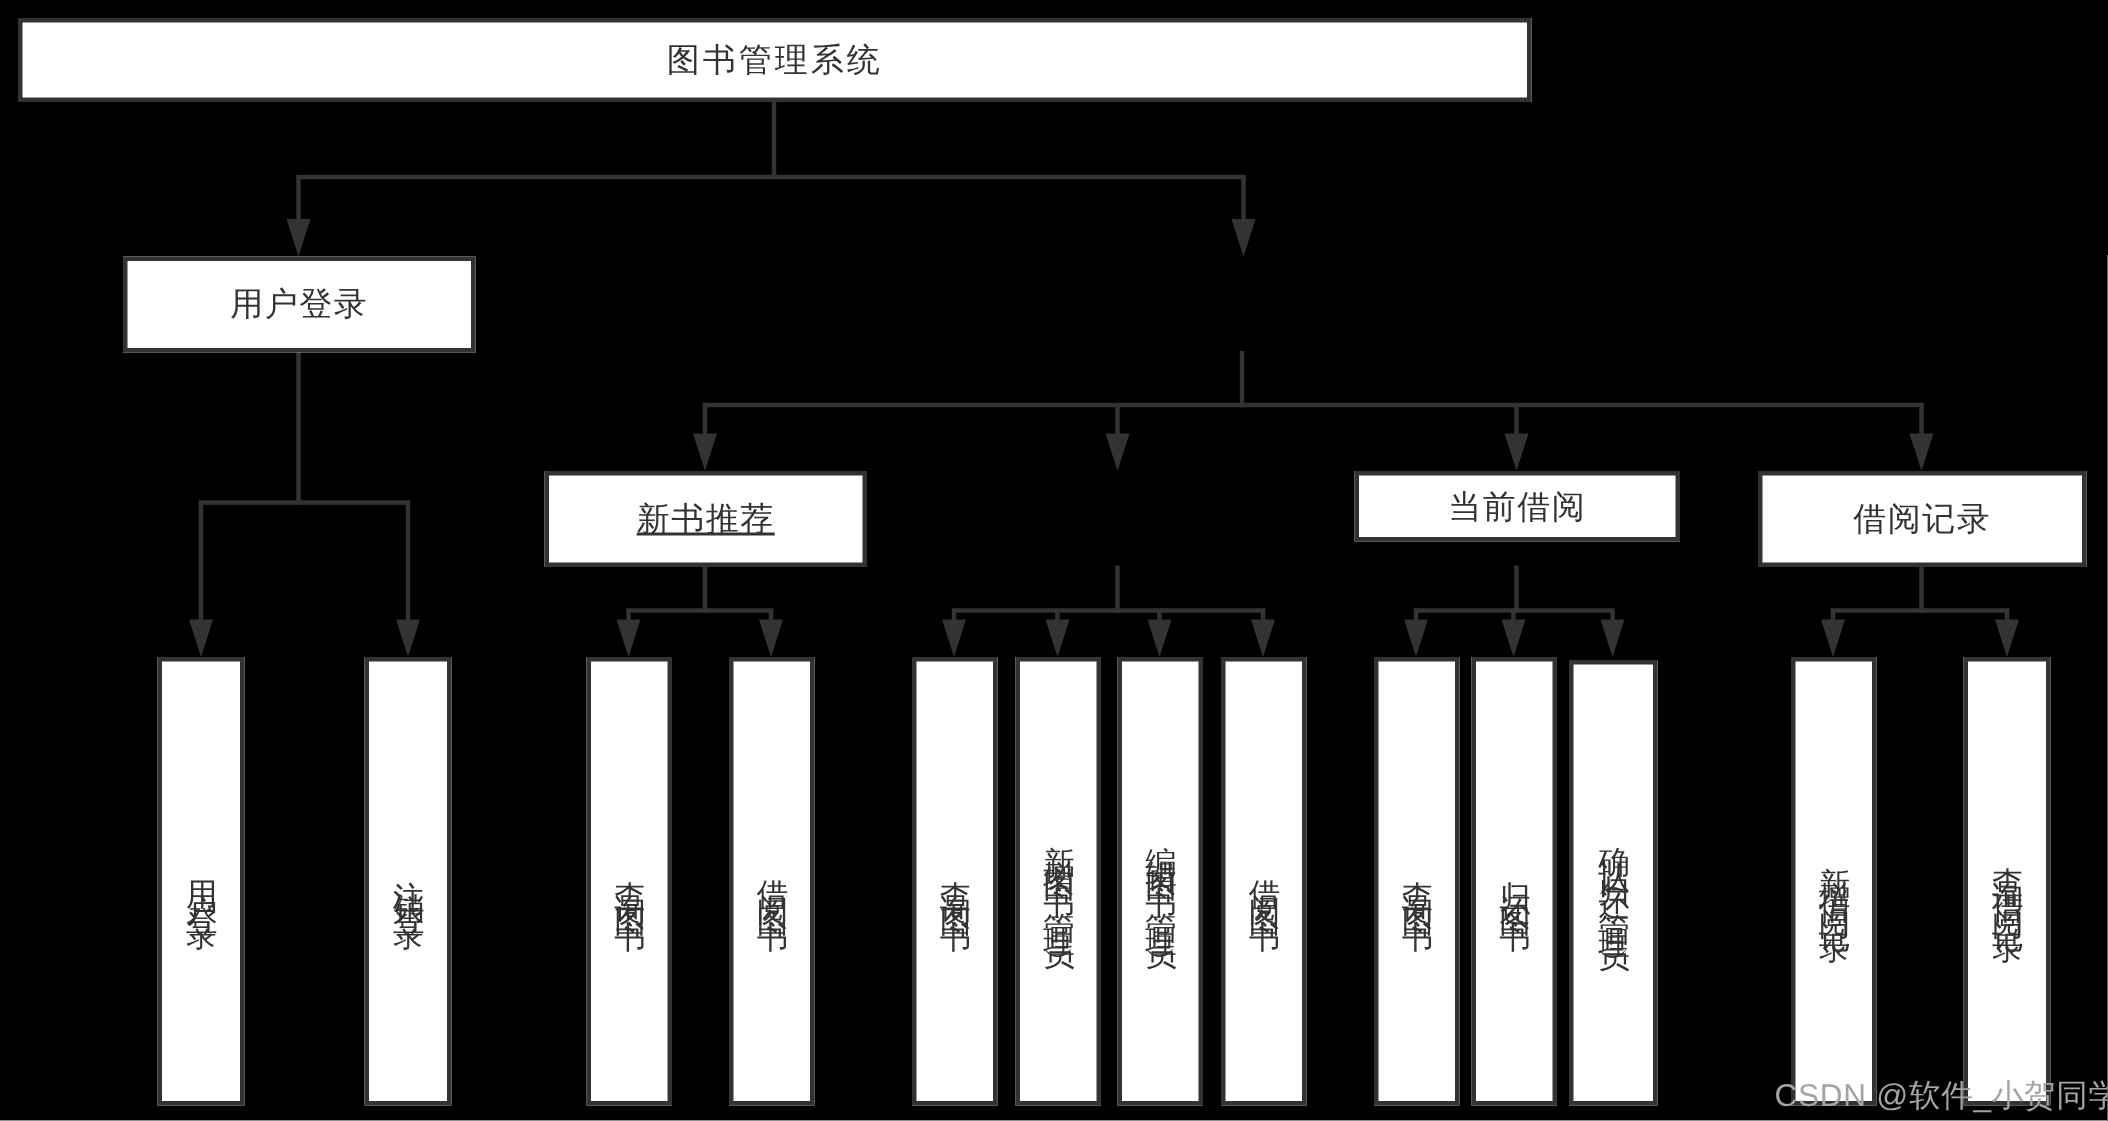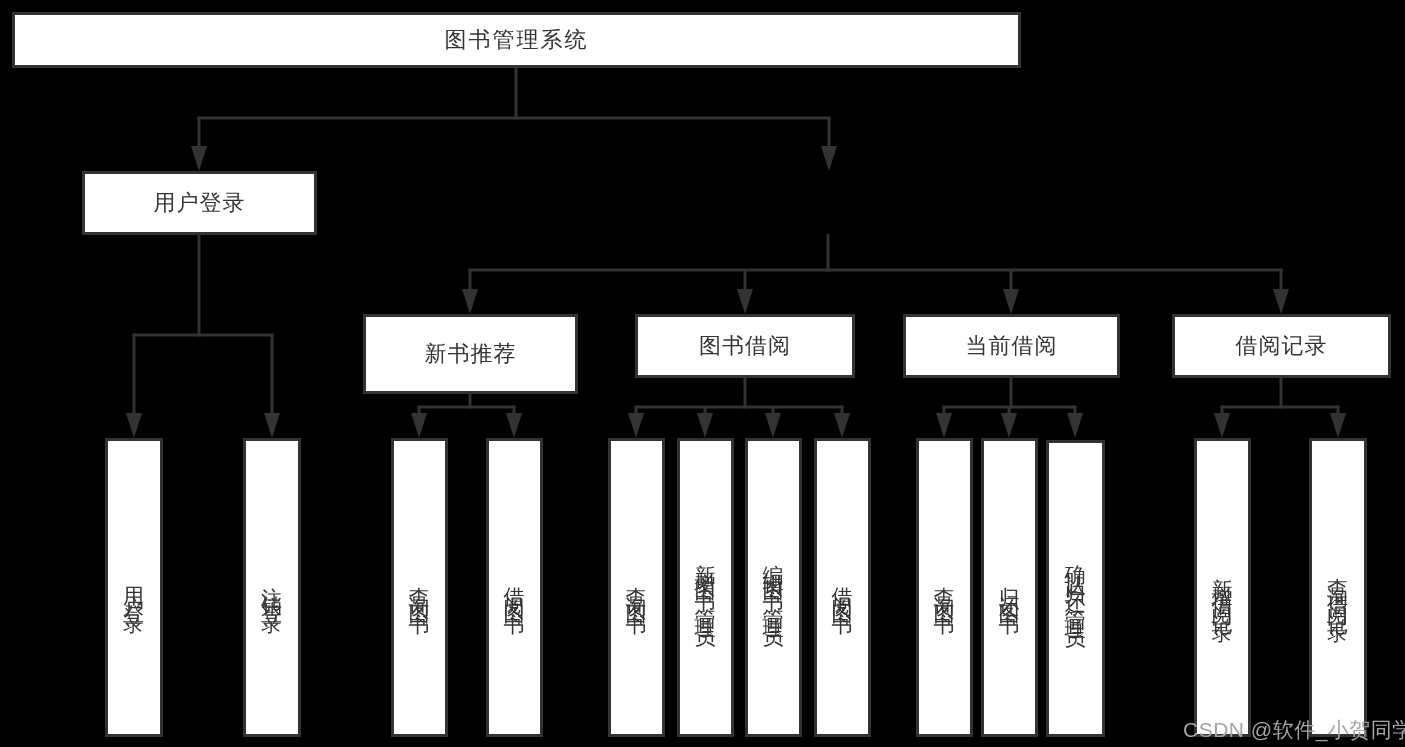--- a/index.html
+++ b/index.html
@@ -136,27 +136,24 @@
   </svg>
 
   <div class="node root-node" style="left:12px; top:12px; width:1009px; height:56px;">
     <span>图书管理系统</span>
   </div>
 
   <div class="node h-node" style="left:82px; top:171px; width:235px; height:64px;">
     <span>用户登录</span>
   </div>
 
-  <div class="node h-node" style="left:363px; top:314px; width:215px; height:80px;">
+  <div class="node h-node" style="left:363px; top:314px; width:215px; height:64px;text-decoration:underline;">
     <span>新书推荐</span>
   </div>
-  <div class="node h-node" style="left:635px; top:314px; width:220px; height:64px;">
-    <span>图书借阅</span>
-  </div>
-  <div class="node h-node" style="left:903px; top:314px; width:217px; height:64px;">
+  <div class="node h-node" style="left:903px; top:314px; width:217px; height:47px;">
     <span>当前借阅</span>
   </div>
   <div class="node h-node" style="left:1172px; top:314px; width:219px; height:64px;">
     <span>借阅记录</span>
   </div>
 
   <div class="node v-node" style="left:105px; top:438px; width:58px; height:299px;">
     <span class="vtext">用户登录</span>
   </div>
   <div class="node v-node" style="left:243px; top:438px; width:58px; height:299px;">

